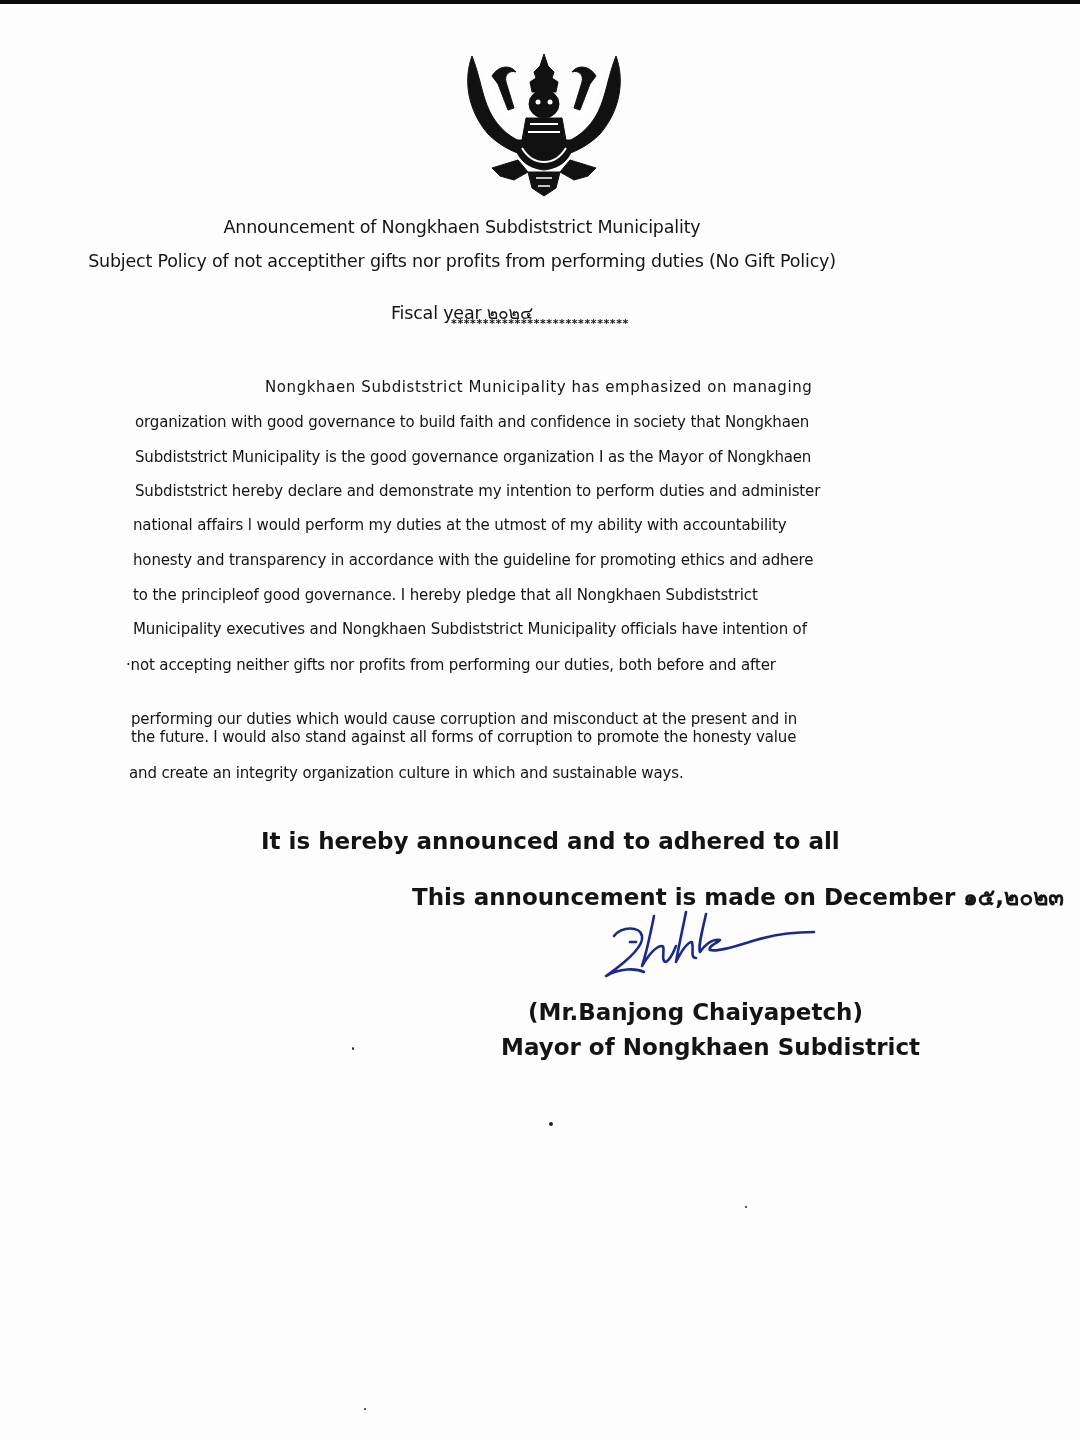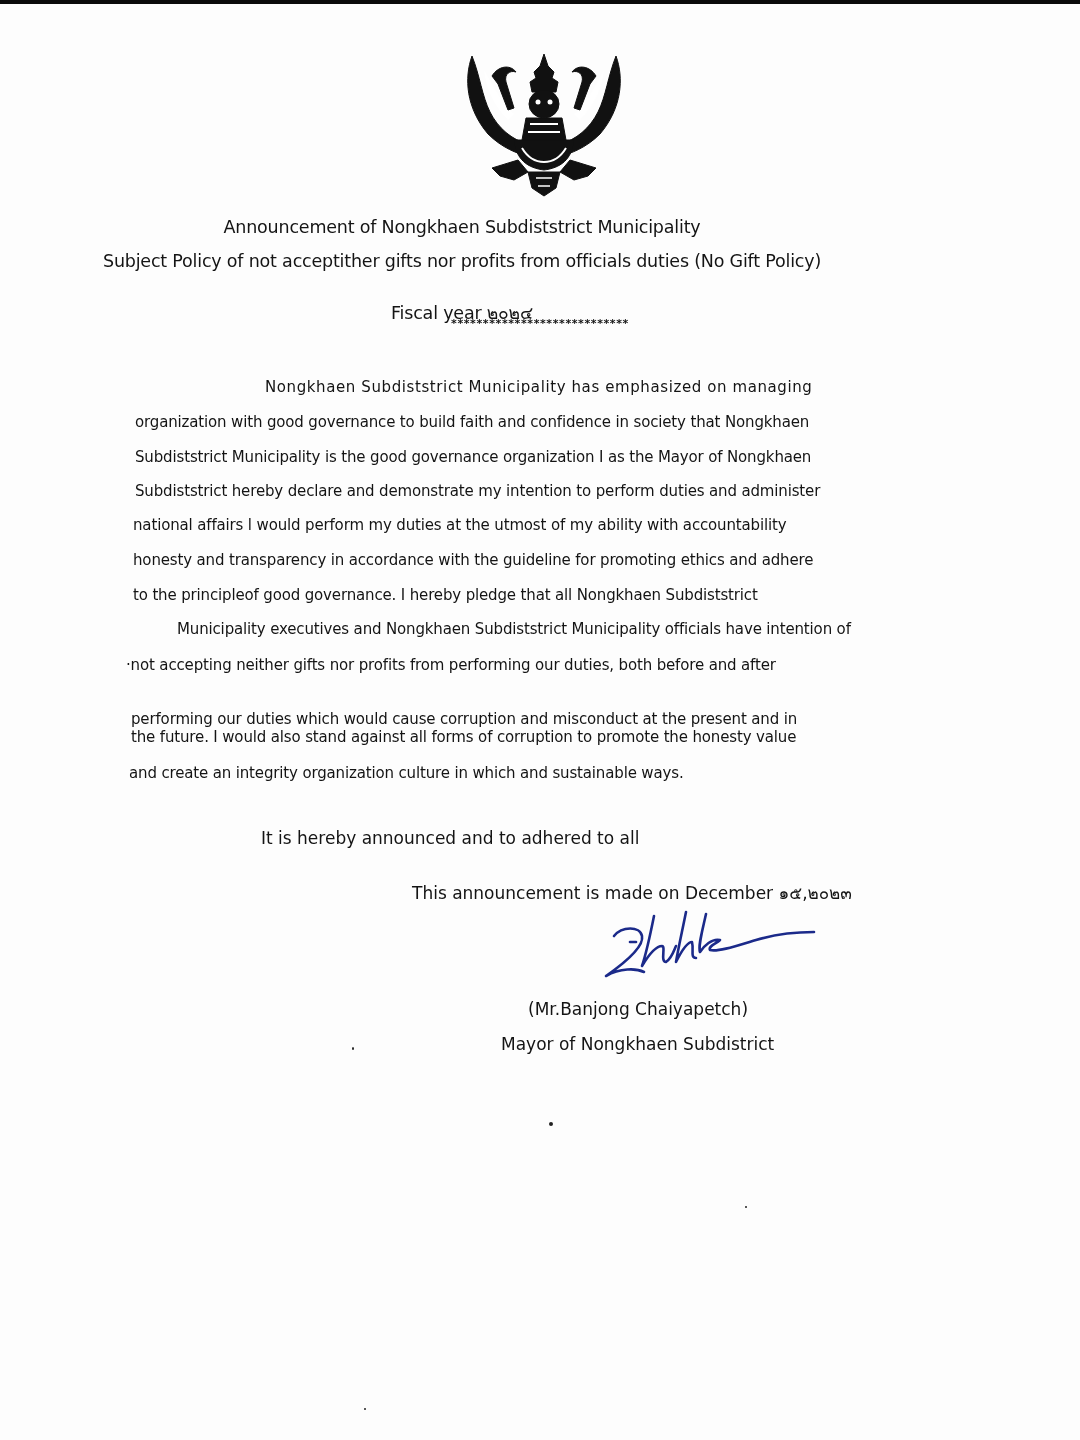--- a/index.html
+++ b/index.html
@@ -46,22 +46,23 @@
       letter-spacing: 0.6px;
     }
     .body-line {
       position: absolute;
       font-size: 15px;
       white-space: nowrap;
       letter-spacing: -0.15px;
     }
     .closing {
       position: absolute;
-      font-size: 17px;
+      font-size: 23px;
       white-space: nowrap;
+      font-weight: bold;
     }
     .signature {
       position: absolute;
       left: 596px; top: 906px;
       width: 230px; height: 80px;
     }
     .dot {
       position: absolute;
       background: #222;
       border-radius: 50%;
@@ -98,33 +99,33 @@
 
     <path d="M30 120 L56 112 L66 124 L52 132 L38 128 Z"></path>
     <path d="M134 120 L108 112 L98 124 L112 132 L126 128 Z"></path>
 
     <path d="M66 124 L98 124 L94 140 L82 148 L70 140 Z"></path>
     <path d="M74 130 L90 130 M76 138 L88 138" stroke="#fff" stroke-width="1.6" fill="none"></path>
   </g>
 </svg>
 
 <div class="heading-line h1">Announcement of Nongkhaen Subdiststrict Municipality</div>
-<div class="heading-line h2">Subject Policy of not acceptither gifts nor profits from officials duties (No Gift Policy)</div>
+<div class="heading-line h2">Subject Policy of not acceptither gifts nor profits from performing duties (No Gift Policy)</div>
 <div class="heading-line h3">Fiscal year ๒๐๒๔</div>
 <div class="stars">****************************</div>
 
 <div>
   <div class="body-line" style="left:265px; top:378px; letter-spacing:0.6px;">Nongkhaen Subdiststrict Municipality has emphasized on managing</div>
   <div class="body-line" style="left:135px; top:413px;">organization with good governance to build faith and confidence in society that Nongkhaen</div>
   <div class="body-line" style="left:135px; top:448px;">Subdiststrict Municipality is the good governance organization I as the Mayor of Nongkhaen</div>
   <div class="body-line" style="left:135px; top:482px;">Subdiststrict hereby declare and demonstrate my intention to perform duties and administer</div>
   <div class="body-line" style="left:133px; top:516px;">national affairs l would perform my duties at the utmost of my ability with accountability</div>
   <div class="body-line" style="left:133px; top:551px;">honesty and transparency in accordance with the guideline for promoting ethics and adhere</div>
   <div class="body-line" style="left:133px; top:586px;">to the principleof good governance. I hereby pledge that all Nongkhaen Subdiststrict</div>
-  <div class="body-line" style="left:133px; top:620px;margin-left:44px;">Municipality executives and Nongkhaen Subdiststrict Municipality officials have intention of</div>
+  <div class="body-line" style="left:133px; top:620px;">Municipality executives and Nongkhaen Subdiststrict Municipality officials have intention of</div>
   <div class="body-line" style="left:126px; top:656px;">·not accepting neither gifts nor profits from performing our duties, both before and after</div>
   <div class="body-line" style="left:131px; top:692px;margin-top:18px;">performing our duties which would  cause corruption and misconduct at the present and in</div>
   <div class="body-line" style="left:131px; top:728px;">the future. I would also stand against all forms of corruption to promote the honesty value</div>
   <div class="body-line" style="left:129px; top:764px;">and create an integrity organization culture in which and sustainable ways.</div>
 </div>
 
 <div class="closing" style="left:261px; top:828px;">It is hereby announced and to adhered to all</div>
 <div class="closing" style="left:412px; top:879px;">This announcement is made on December  ๑๕,๒๐๒๓</div>
 
 <svg class="signature" viewBox="0 0 230 80">

